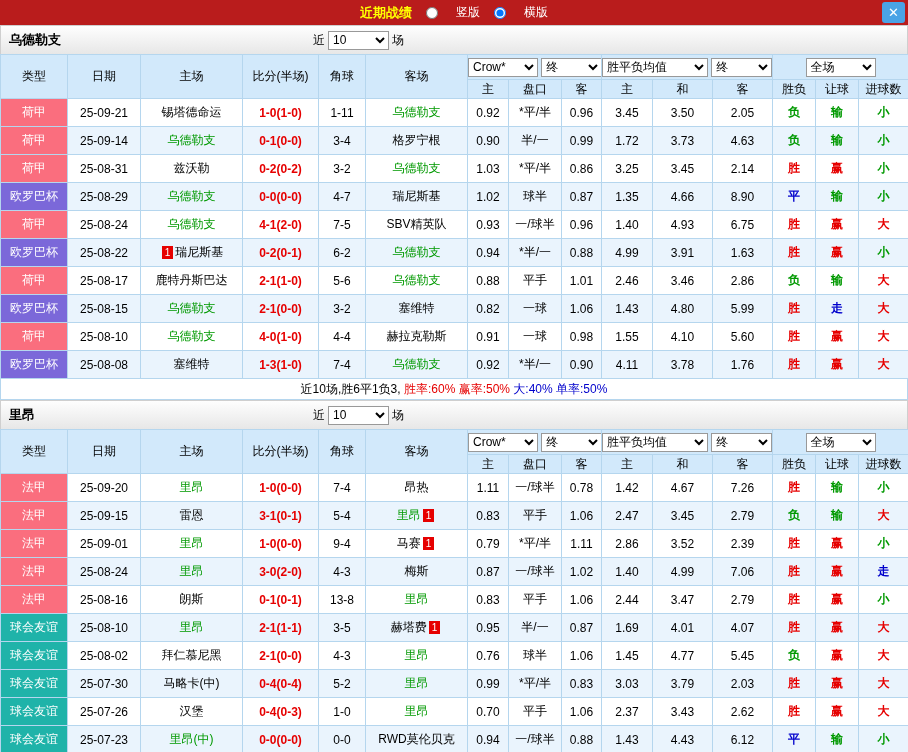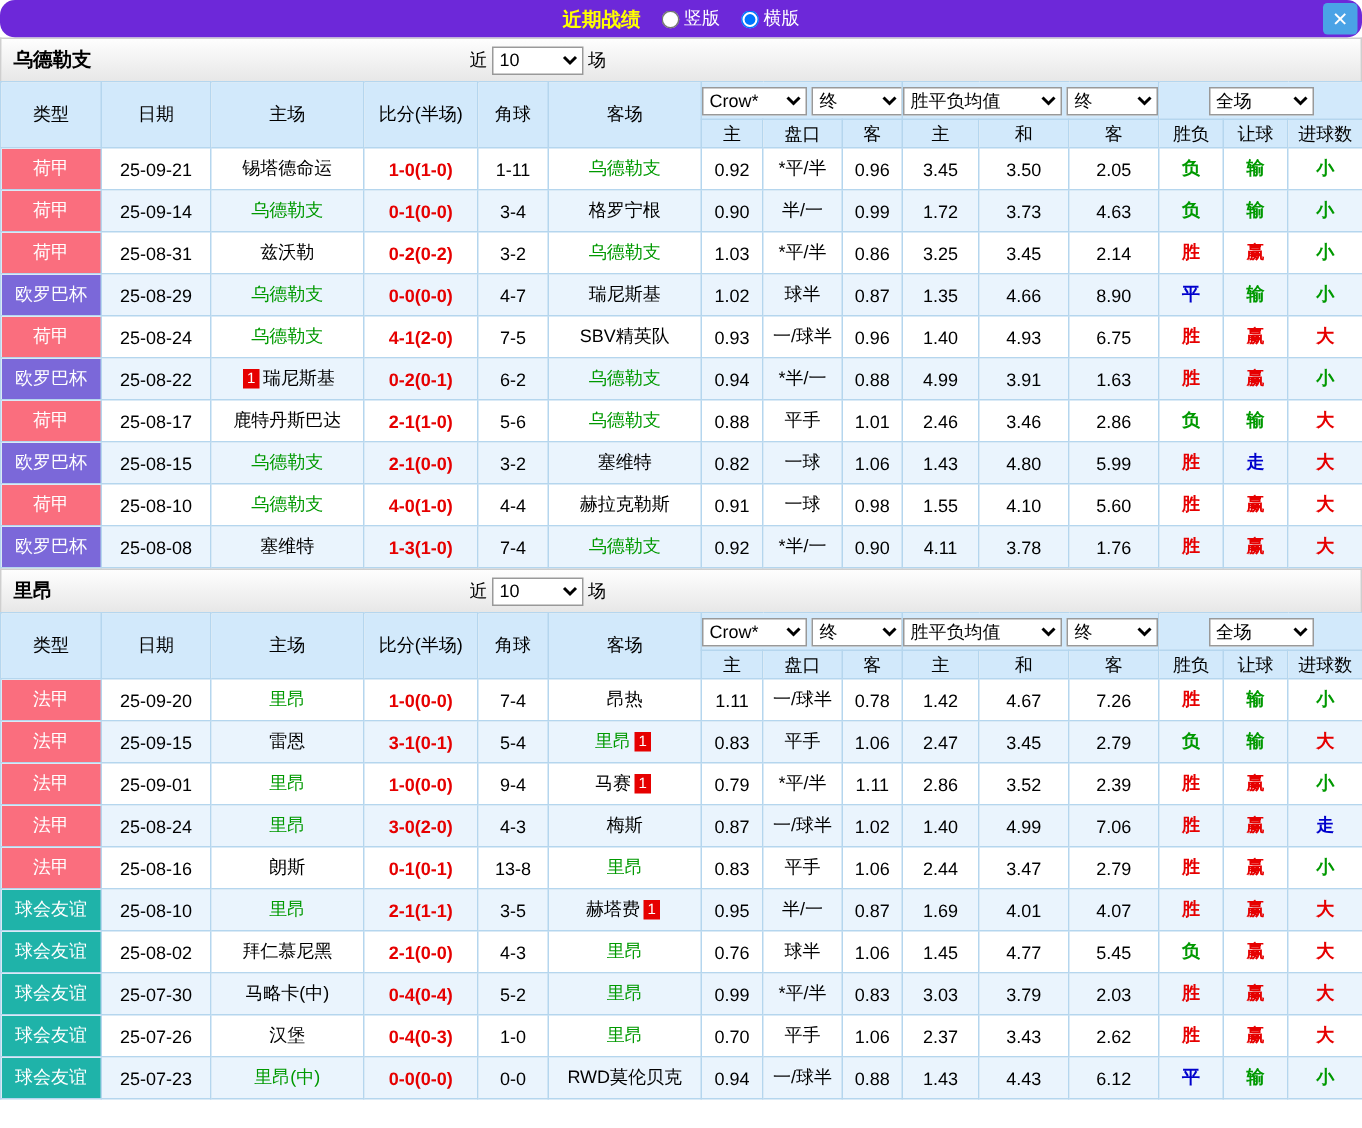--- a/index.html
+++ b/index.html
@@ -4,25 +4,25 @@
 <style>
   * { margin:0; padding:0; box-sizing:border-box; }
   html,body { background:#fff; }
   body {
     width:908px; height:752px; overflow:hidden;
     font-family:"Liberation Sans","DejaVu Sans",sans-serif;
     font-size:12px; color:#000;
   }
   
   .topbar {
-    height:25px; background:#6d28d9; position:relative;
-    display:flex; align-items:center; justify-content:center; gap:14px; color:#fff;border-radius:10px;
+    height:25px; background:#b91c1c; position:relative;
+    display:flex; align-items:center; justify-content:center; gap:14px; color:#fff;
   }
   .topbar .title { color:#ffff00; font-weight:bold; font-size:13px; }
-  .topbar label { display:inline-flex; align-items:center; gap:3px; font-size:12px; cursor:pointer; }
+  .topbar label { display:inline-flex; align-items:center; gap:18px; font-size:12px; cursor:pointer; }
   .topbar input[type=radio] { width:12px; height:12px; margin:0; }
   .close-btn {
     position:absolute; right:3px; top:2px; width:23px; height:21px;
     background:#4aa3e6; border-radius:3px; color:#fff; font-weight:bold;
     text-align:center; line-height:21px; font-size:13px; cursor:pointer;
   }
   
   .section-header {
     height:29px; background:linear-gradient(#fefefe,#e7e7e7);
     border:1px solid #cfcfcf; border-bottom:none;
@@ -306,20 +306,21 @@
           <td class="num">0.90</td>
           <td class="num">4.11</td>
           <td class="num">3.78</td>
           <td class="num">1.76</td>
           <td class="res red">胜</td>
           <td class="res red">赢</td>
           <td class="res red">大</td>
         </tr>
       </tbody>
   </table>
+  <div class="summary"><span class="sum-black">近10场,胜6平1负3, </span><span class="sum-red">胜率:60% </span><span class="sum-red">赢率:50% </span><span class="sum-blue">大:40% </span><span class="sum-blue">单率:50%</span></div>
 </div>
 
 <div class="section">
   <div class="section-header">
     <span class="team-name">里昂</span>
     <div class="filters">
       <span>近</span>
       <select class="sel-sm">
         <option>10</option>
       </select>

